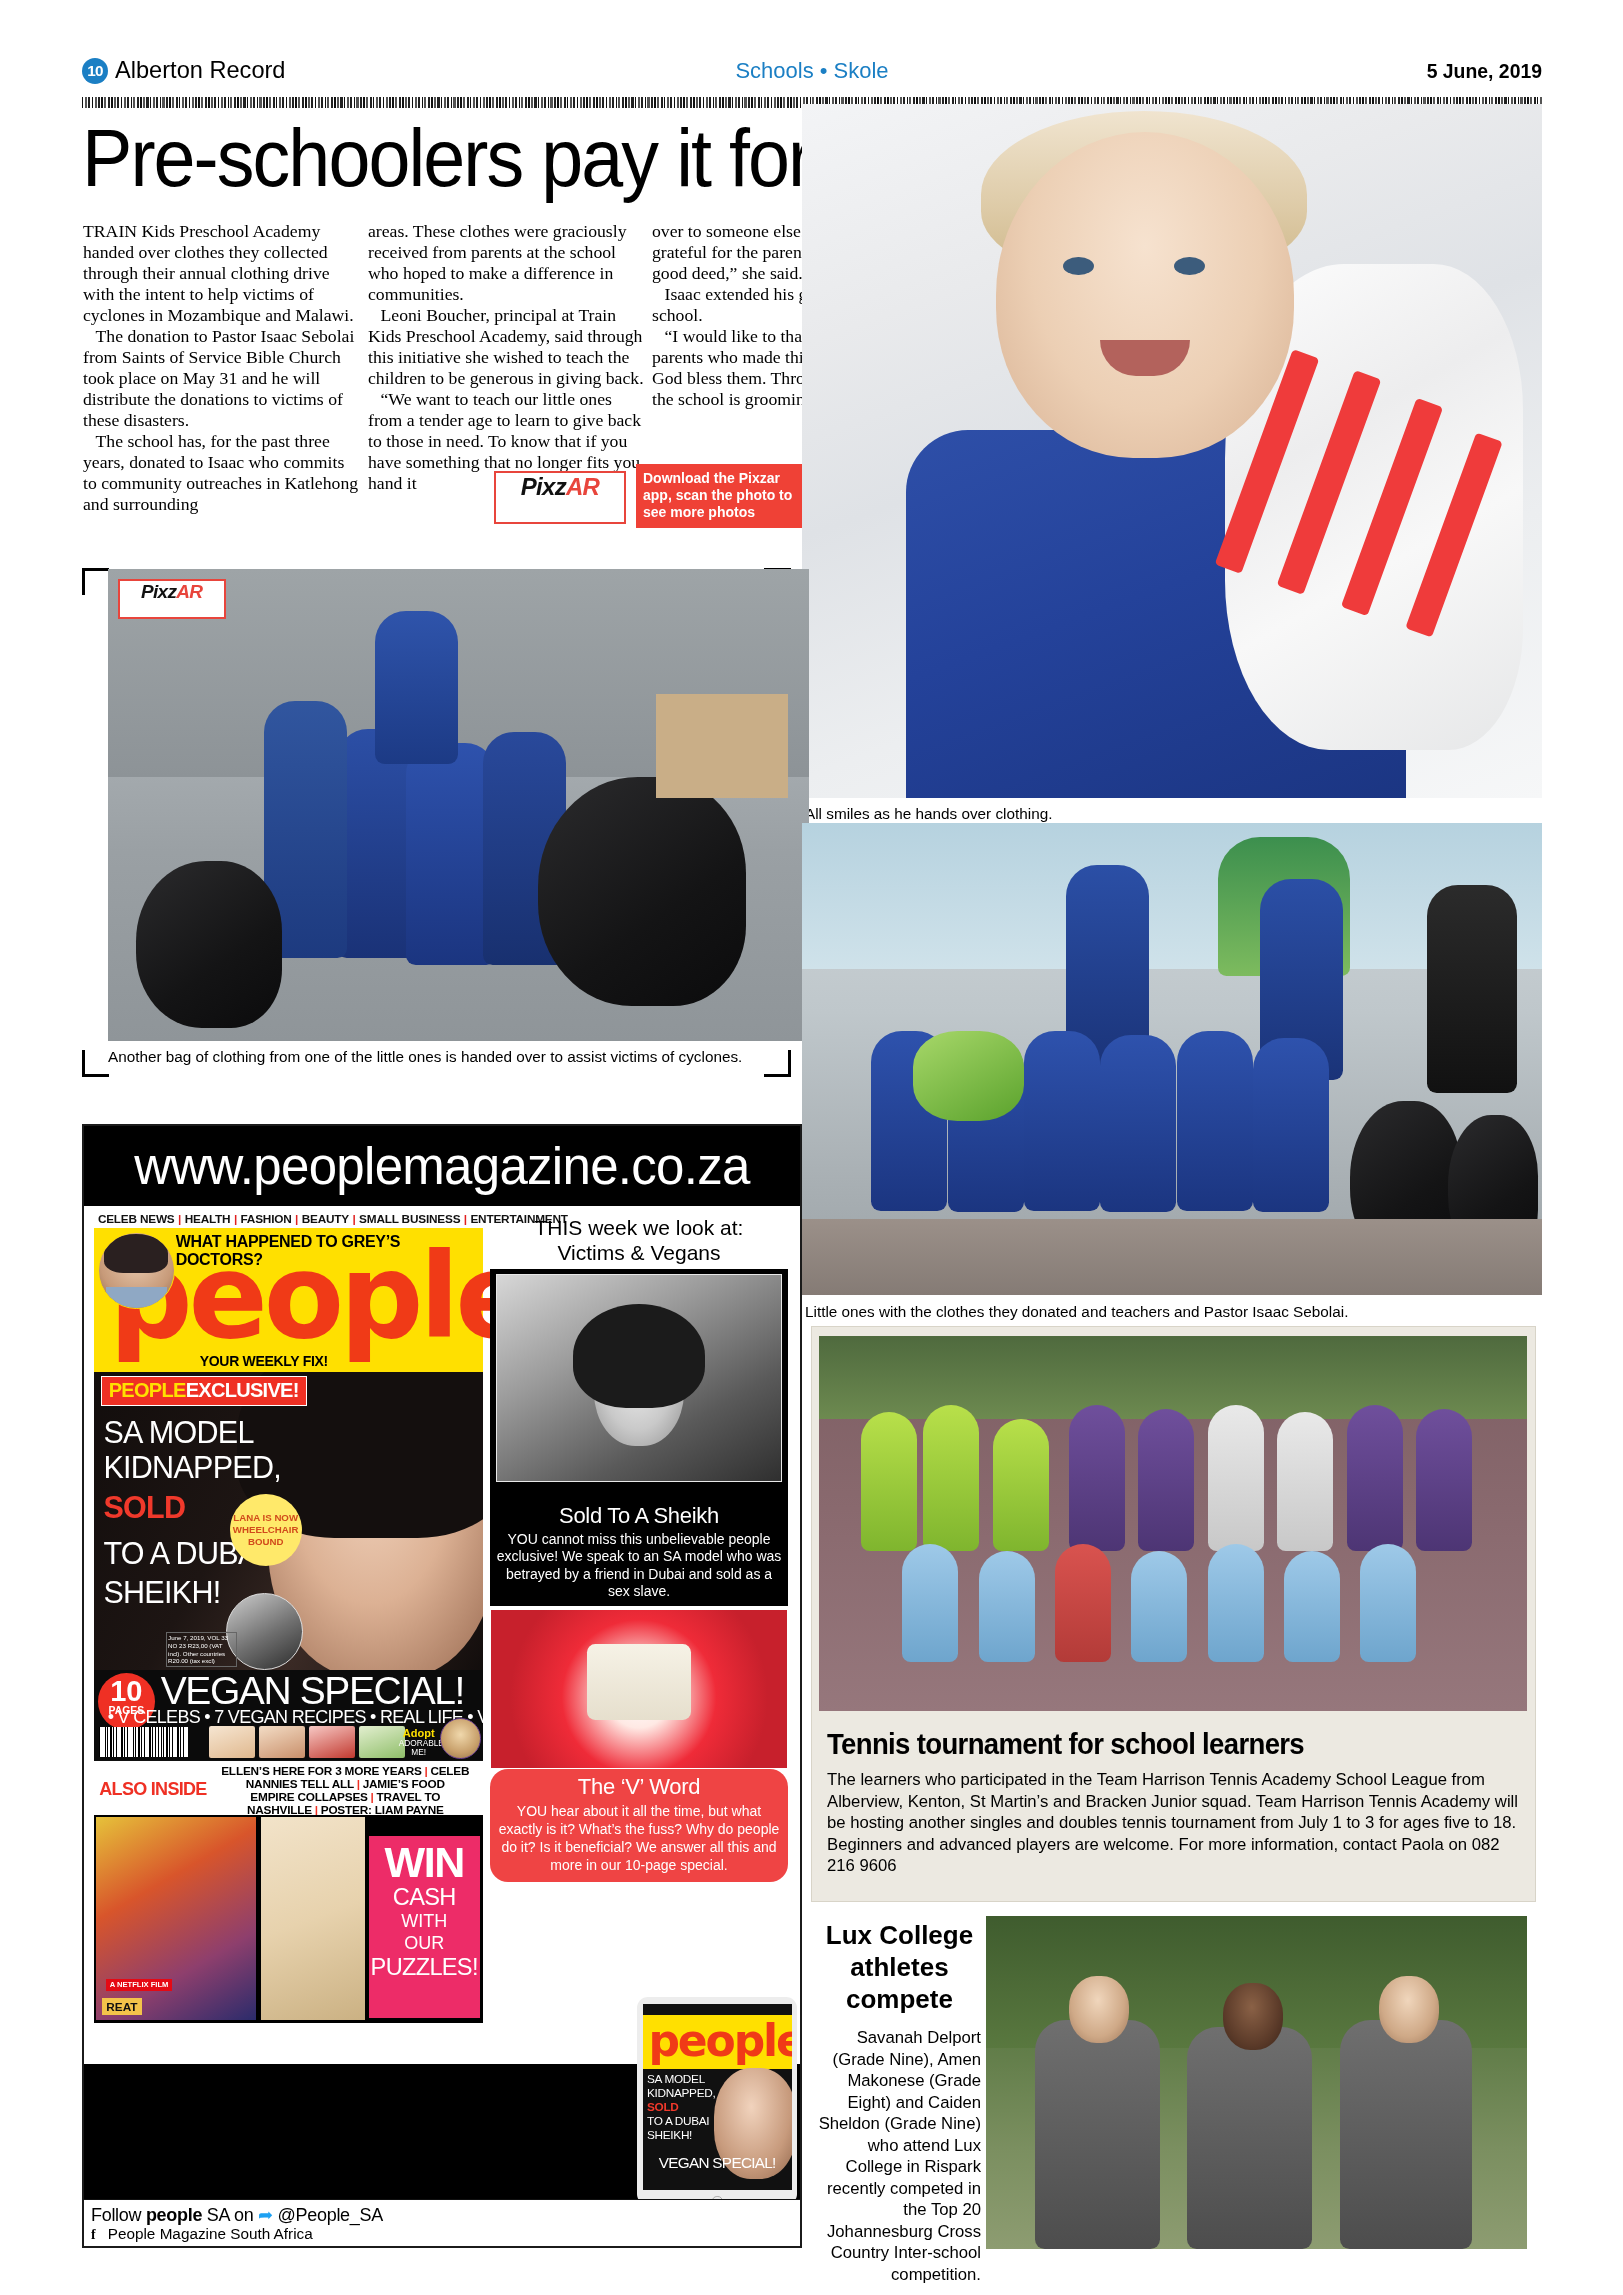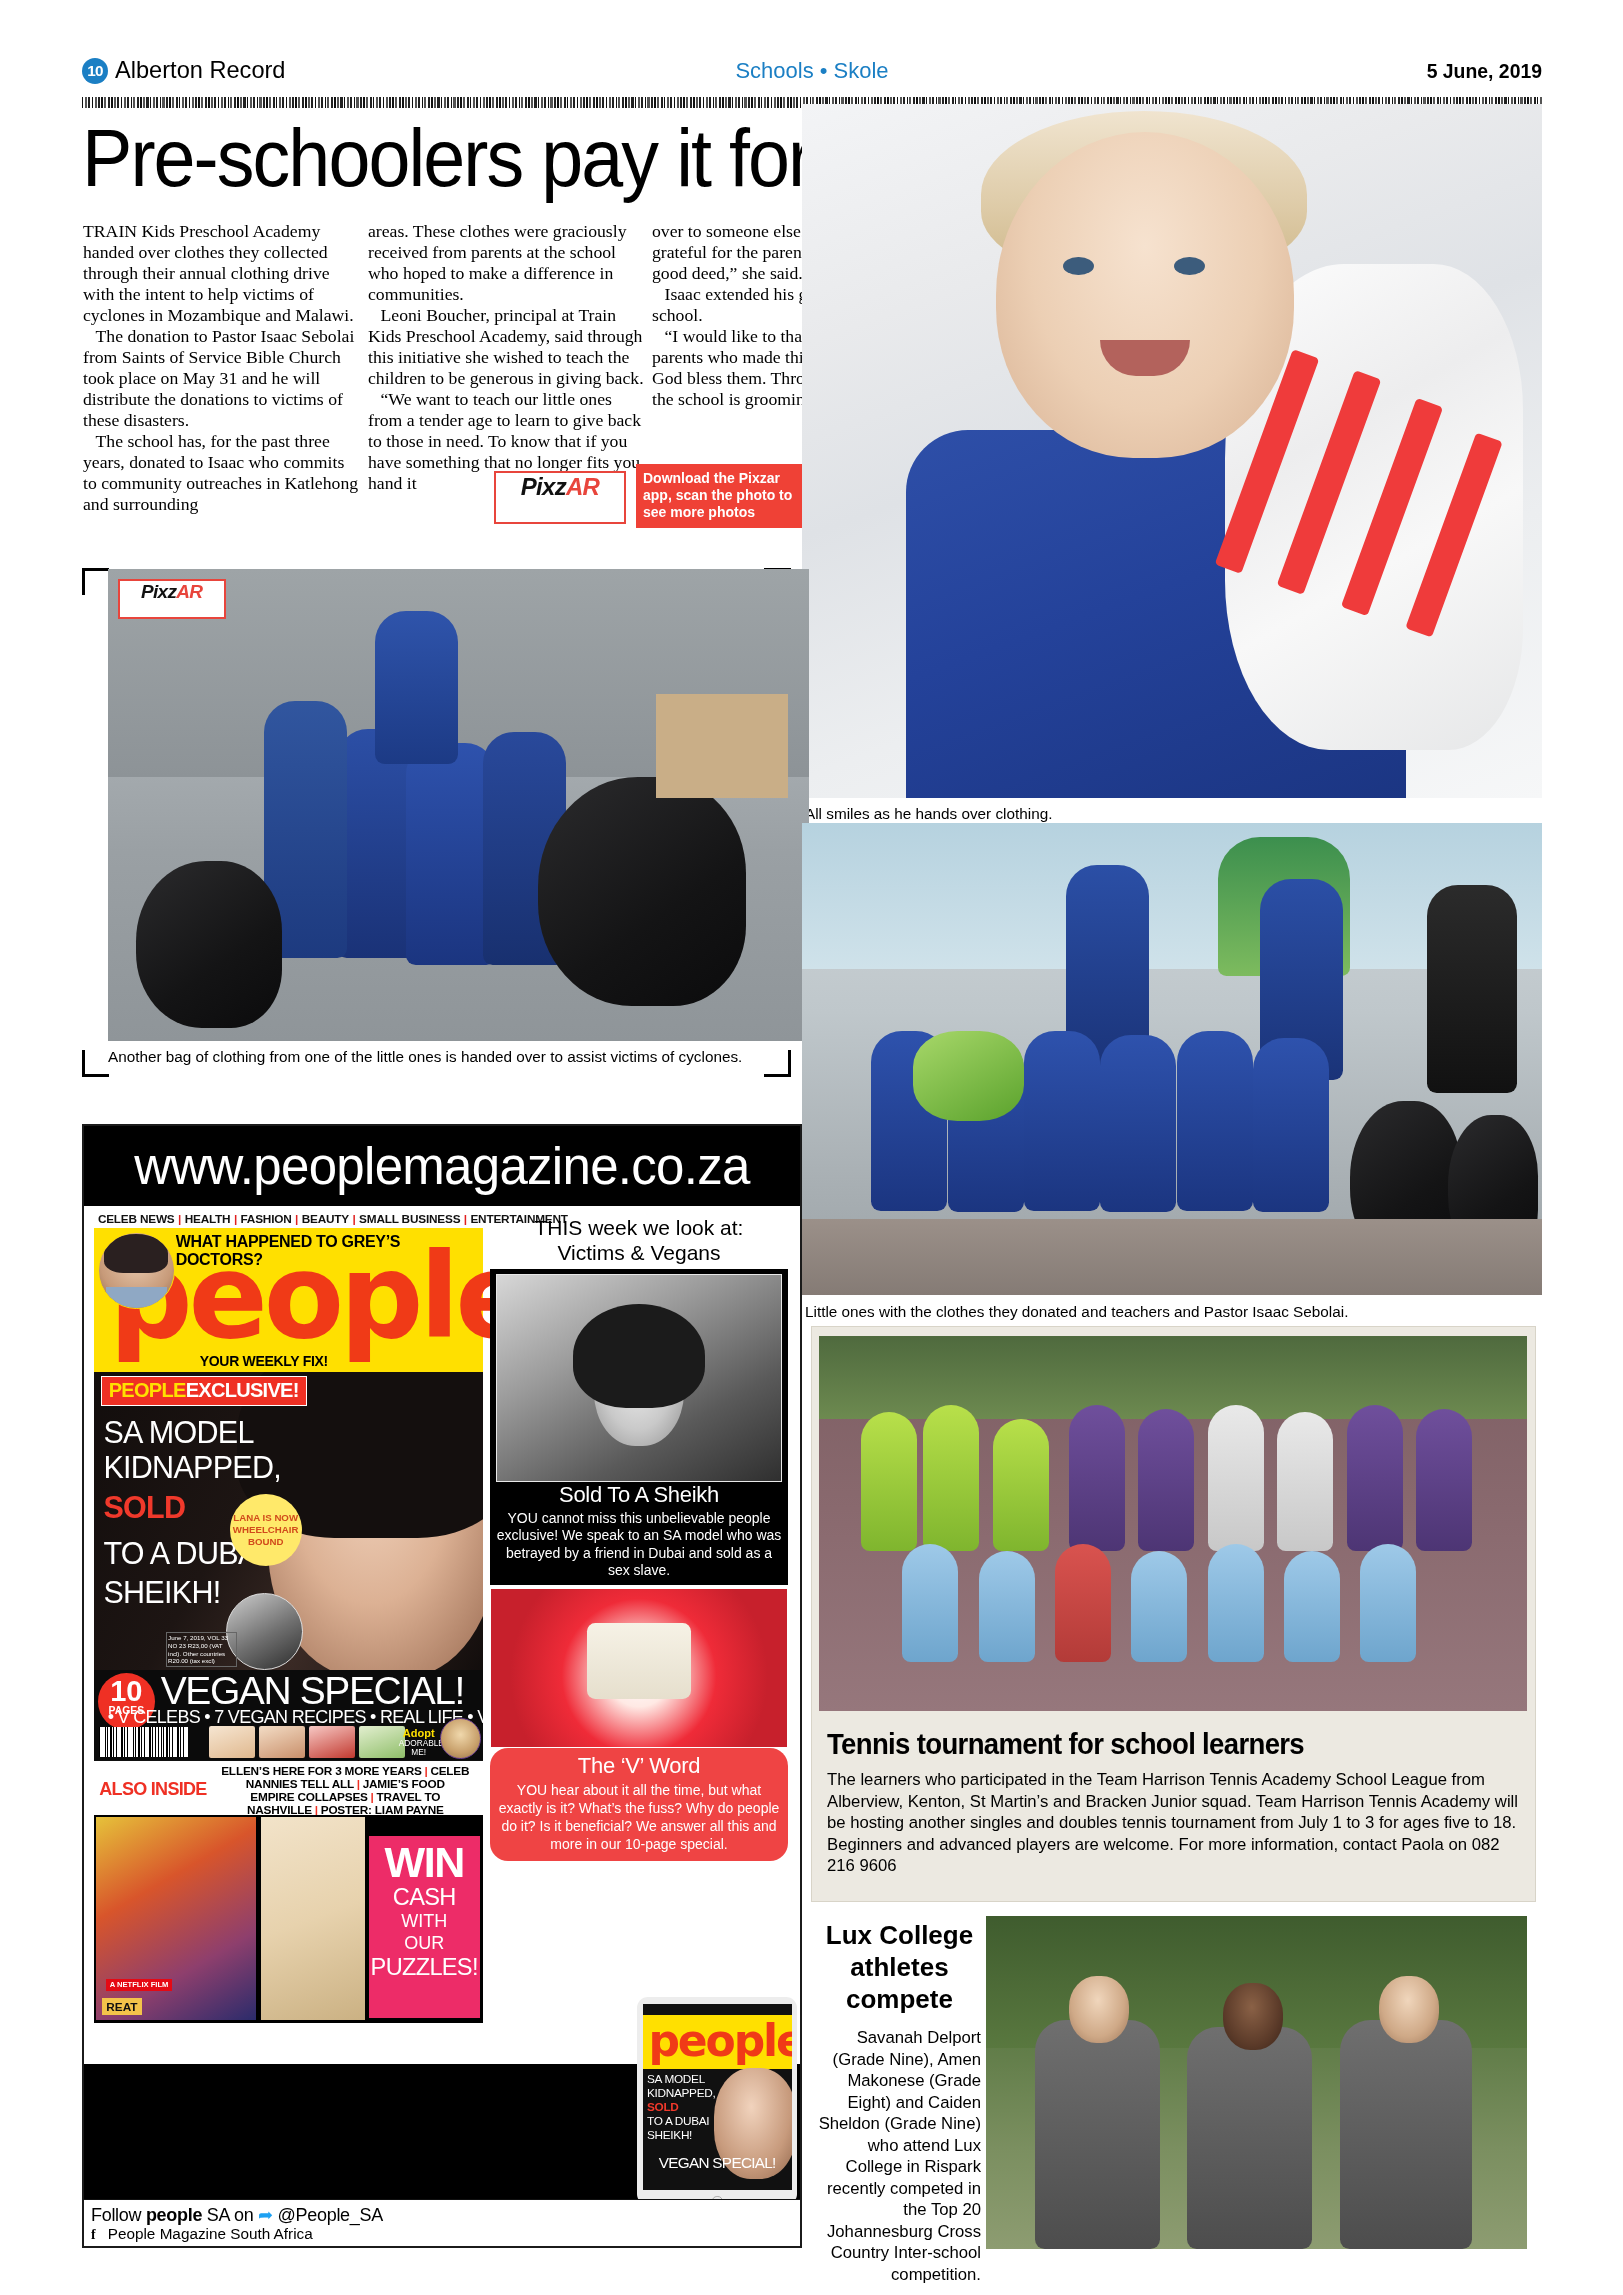--- a/index.html
+++ b/index.html
@@ -180,21 +180,21 @@
   .fb-glyph{display:inline-block;width:12.5px;height:12.5px;background:#fff;color:#000;font-weight:bold;font-size:14px;font-family:"Liberation Serif",serif;}
 
   
   .thisweek{font-size:21px;line-height:25px;text-align:center;padding:5.6px 0 4.2px 0;}
   .sheikh-box{background:#000;color:#fff;padding:5.6px;text-align:center;}
   .sheikh-img{width:100%;height:208px;background:linear-gradient(150deg,#d7d7d7 0%,#9b9b9b 35%,#5a5a5a 70%,#2f2f2f 100%);
      border:1.4px solid #e8e8e8;box-sizing:border-box;position:relative;overflow:hidden;}
   .sheikh-face{position:absolute;left:50%;top:26%;transform:translateX(-50%);width:90px;height:117px;border-radius:46%;
      background:radial-gradient(ellipse at 48% 38%,#f0f0f0,#c9c9c9 55%,#8e8e8e);}
   .sheikh-hair{position:absolute;left:50%;top:14%;transform:translateX(-50%);width:132px;height:104px;border-radius:50% 50% 40% 40%;background:#1b1b1b;}
-  .sheikh-title{font-size:22px;margin-top:0;letter-spacing:-0.3px;}
+  .sheikh-title{font-size:22px;margin-top:21px;letter-spacing:-0.3px;}
   .sheikh-body{font-size:14px;line-height:17.4px;margin-top:1.4px;}
   .food-img{width:100%;height:160px;background:radial-gradient(circle at 50% 55%,#fff 0%,#ffe9e4 18%,#ef2b38 45%,#c7202c 75%);
      margin-top:2.8px;position:relative;overflow:hidden;border:1.4px solid #fff;box-sizing:border-box;}
   .cheesecake{position:absolute;left:50%;top:46%;transform:translate(-50%,-50%);width:104px;height:76px;border-radius:8.3px;
      background:linear-gradient(180deg,#f6f2e6,#e6dfcd);}
   .vword{background:#ef4444;color:#fff;text-align:center;padding:5.6px 4.2px 8.3px 4.2px;border-radius:18px;}
   .vword-title{font-size:22px;letter-spacing:-0.3px;}
   .vword-body{font-size:14px;line-height:18px;margin-top:1.4px;}
 </style>
 </head>

